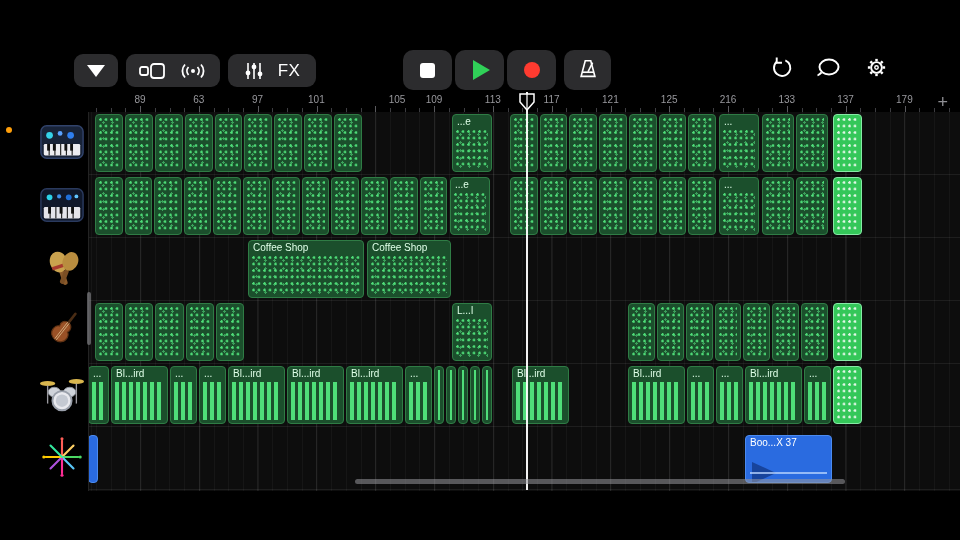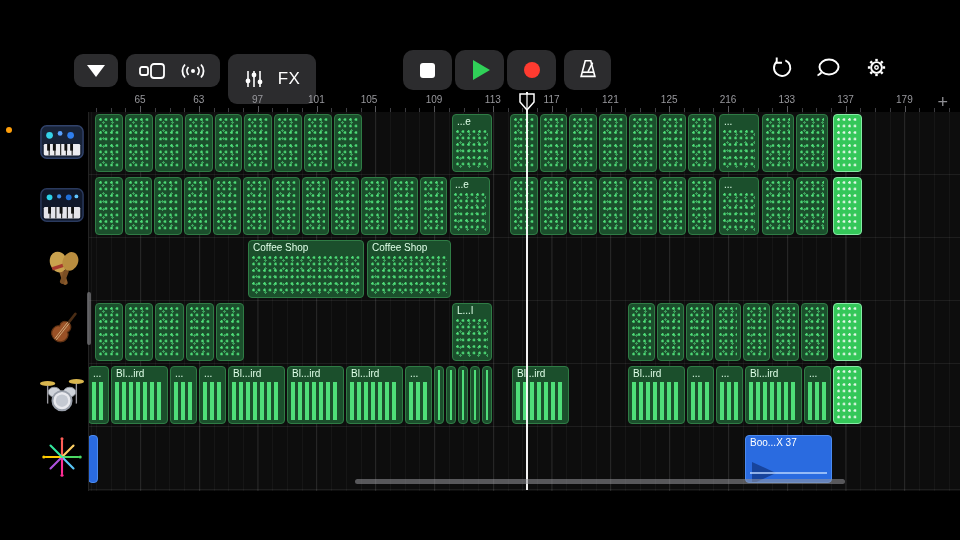--- a/index.html
+++ b/index.html
@@ -7,21 +7,21 @@
           font-family:"Liberation Sans",sans-serif;-webkit-user-select:none;user-select:none;}
 
   
   .toolbar{position:absolute;left:0;top:44px;width:960px;height:50px;}
   .tb-btn{position:absolute;background:var(--toolbar-button-bg);border:none;border-radius:9px;
           display:flex;align-items:center;justify-content:center;gap:14px;cursor:pointer;}
   .nav-btn{left:74px;top:10px;width:44px;height:33px;}
   .tri-down{width:0;height:0;border-left:9px solid transparent;border-right:9px solid transparent;
             border-top:12px solid #fff;}
   .pill-view{left:126px;top:10px;width:94px;height:33px;}
-  .pill-fx{left:228px;top:10px;width:88px;height:50px;}
+  .pill-fx{left:228px;top:10px;width:88px;height:33px;}
   .fx-label{color:#fff;font-size:17px;font-weight:500;letter-spacing:.5px;}
   .transport{position:absolute;left:403px;top:6px;display:flex;gap:3px;}
   .t-btn{width:49px;height:40px;background:var(--toolbar-button-bg);border:none;border-radius:10px;
          display:flex;align-items:center;justify-content:center;cursor:pointer;}
   .stop-square{width:15px;height:15px;background:#fff;border-radius:3px;}
   .play-tri{width:0;height:0;border-top:10px solid transparent;border-bottom:10px solid transparent;
             border-left:17px solid var(--play-green);margin-left:4px;}
   .rec-circle{width:16px;height:16px;background:var(--record-red);border-radius:50%;}
   .metro-btn{position:absolute;left:564px;top:6px;width:47px;height:40px;}
   .right-icons{position:absolute;right:72px;top:12px;display:flex;gap:24px;align-items:center;}
@@ -182,25 +182,25 @@
                 <line x1="16.6" y1="7.4" x2="18.4" y2="5.6"></line>
               </g>
             </svg>
         </span>
       </button>
     </div>
   </div>
 
   <div class="ruler">
     <button class="add-btn">+</button>
-  <span class="bar-num" style="left: 140px;">65</span>
+  <span class="bar-num" style="left: 140px;">89</span>
       <span class="bar-num" style="left: 198.8px;">63</span>
       <span class="bar-num" style="left: 257.6px;">97</span>
       <span class="bar-num" style="left: 316.4px;">101</span>
-      <span class="bar-num" style="left: 369px; text-align: center;">105</span>
+      <span class="bar-num" style="left: 397px; text-align: center;">105</span>
       <span class="bar-num" style="left: 434px;">109</span>
       <span class="bar-num" style="left: 492.8px;">113</span>
       <span class="bar-num" style="left: 551.6px;">117</span>
       <span class="bar-num" style="left: 610.4px;">121</span>
       <span class="bar-num" style="left: 669.2px;">125</span>
       <span class="bar-num" style="left: 728px;">216</span>
       <span class="bar-num" style="left: 786.8px;">133</span>
       <span class="bar-num" style="left: 845.6px;">137</span>
       <span class="bar-num" style="left: 904.4px;">179</span>
       <div class="tick" style="left: 96px; height: 4px;"></div>

